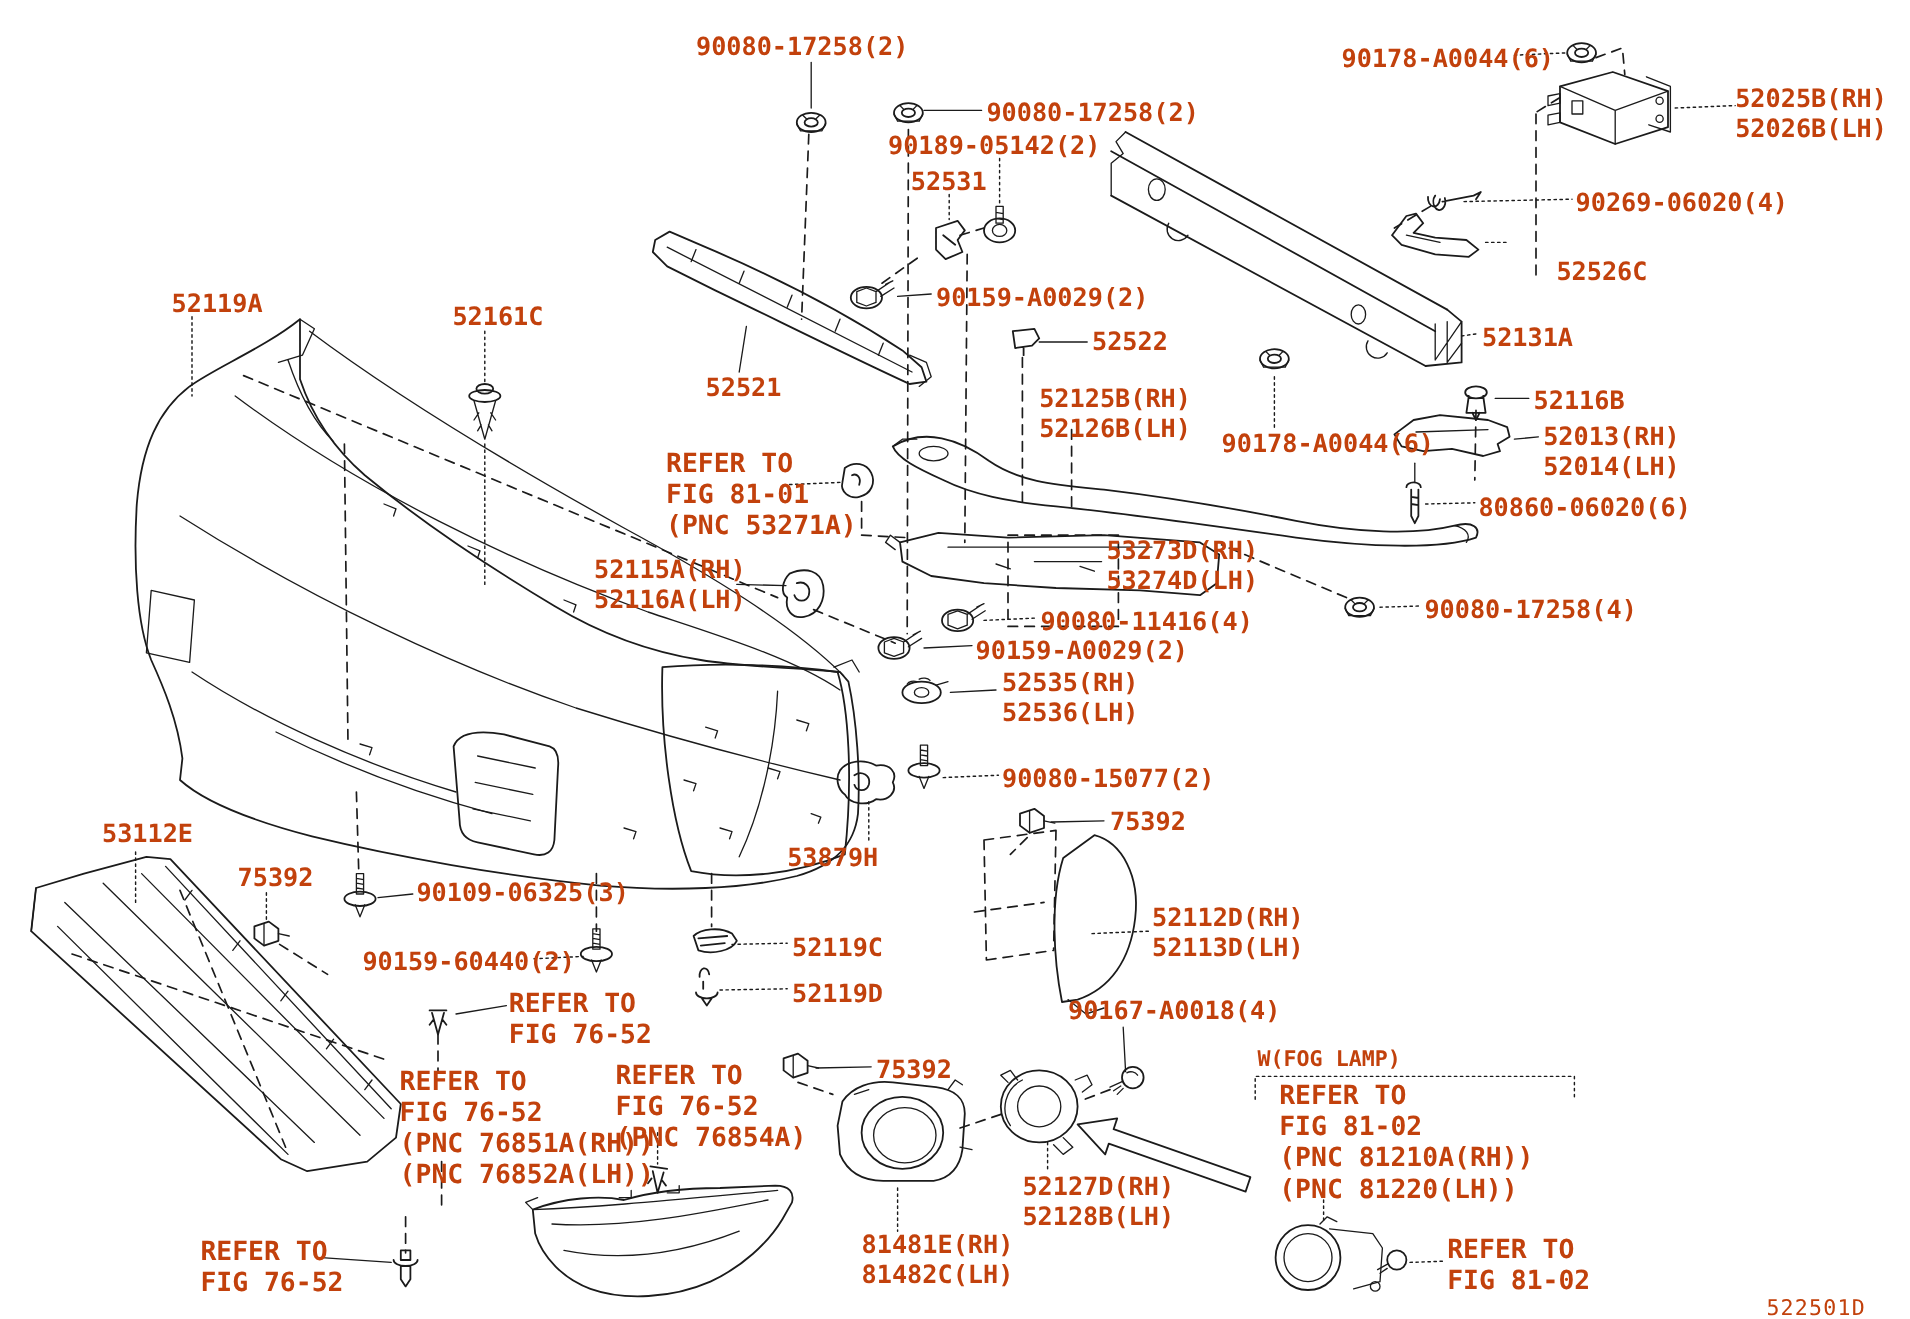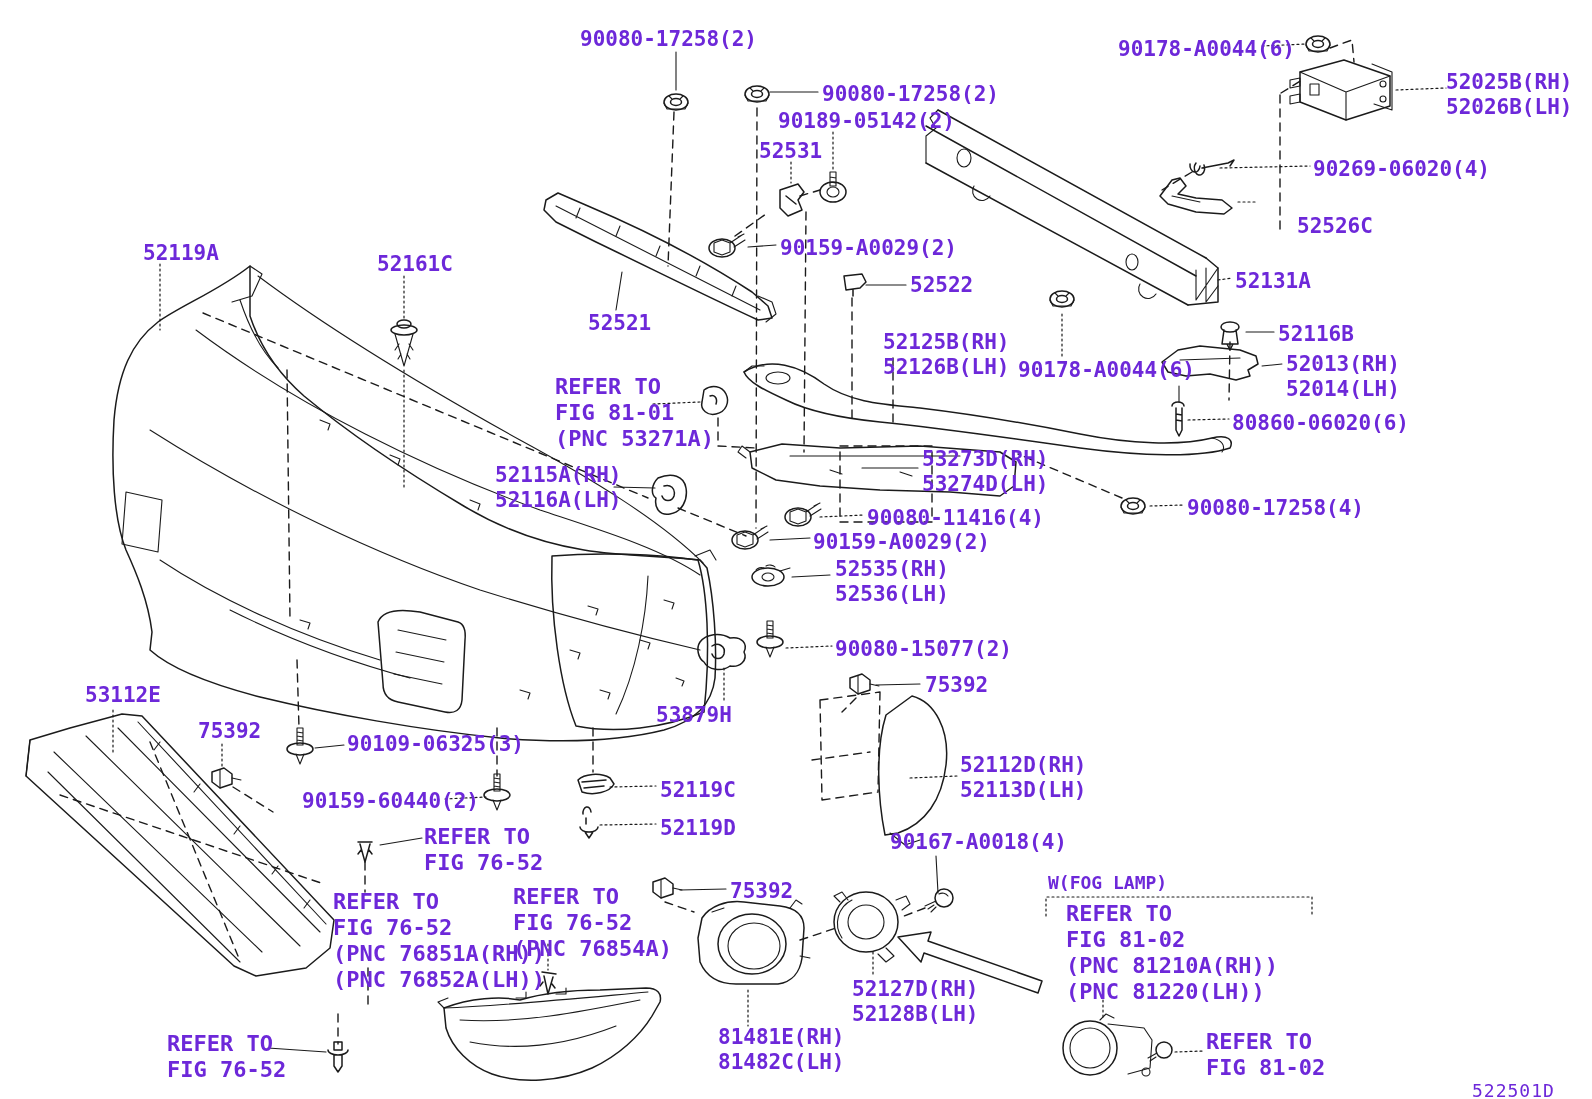--- a/index.html
+++ b/index.html
@@ -5,21 +5,21 @@
   html,body{margin:0;padding:0;background:#fff;}
   .stage{position:relative;width:1592px;height:1099px;background:#fff;overflow:hidden;
          font-family:"DejaVu Sans Mono",monospace;}
   svg.art{position:absolute;left:0;top:0;}
   svg.art path,svg.art line,svg.art ellipse,svg.art circle,svg.art polyline,svg.art polygon,svg.art rect{
     fill:none;stroke:#1b1b1b;stroke-width:1.5;stroke-linecap:round;stroke-linejoin:round;}
   svg.art .thin{stroke-width:1.1;}
   svg.art .dot{stroke-width:1.2;stroke-dasharray:2,3;}
   svg.art .dash{stroke-width:1.4;stroke-dasharray:8,6;}
   svg.art .fill{fill:#fff;}
-  #labels .lbl{position:absolute;color:#6d28d9;font-weight:bold;white-space:pre;line-height:1.18;letter-spacing:0;}
+  #labels .lbl{position:absolute;color:#c2410c;font-weight:bold;white-space:pre;line-height:1.18;letter-spacing:0;}
   #labels .part{font-size:21px;}
   #labels .ref{font-size:22px;}
   #labels .note{font-size:18px;}
   #labels .code{font-size:18px;font-weight:normal;letter-spacing:1px;}
 </style>
 </head>
 <body>
 
 <div class="stage">
 
@@ -303,33 +303,33 @@
 
     <path d="M358,842 L372,842 M360,844 L365,862 L370,844 M361,850 L358,854 M369,850 L372,854"></path>
     <path d="M542,972 L556,974 M544,976 L548,994 L553,977 M543,982 L540,986 M552,984 L555,988"></path>
     <path d="M334,1042 L342,1042 L342,1050 L334,1050 Z M328,1050 a10,5 0 1 0 20,0 M334,1055 L334,1066 L338,1072 L342,1066 L342,1055"></path>
   </g>
 </svg>
 
   <div id="labels">
       <div class="lbl part" style="left: 580px; top: 27px;">90080-17258(2)</div>
       <div class="lbl part" style="left: 822px; top: 82px;">90080-17258(2)</div>
-      <div class="lbl part" style="left: 778px; top: 109px;">90189-05142(2)</div>
+      <div class="lbl part" style="left: 740px; top: 109px;">90189-05142(2)</div>
       <div class="lbl part" style="left: 759px; top: 139px;">52531</div>
       <div class="lbl part" style="left: 780px; top: 236px;">90159-A0029(2)</div>
       <div class="lbl part" style="left: 1118px; top: 37px;">90178-A0044(6)</div>
       <div class="lbl part" style="left: 1446px; top: 70px;">52025B(RH)
 52026B(LH)</div>
       <div class="lbl part" style="left: 1313px; top: 157px;">90269-06020(4)</div>
       <div class="lbl part" style="left: 1297px; top: 191px; margin-top: 23px;">52526C</div>
       <div class="lbl part" style="left: 143px; top: 241px;">52119A</div>
       <div class="lbl part" style="left: 377px; top: 252px;">52161C</div>
       <div class="lbl part" style="left: 588px; top: 311px;">52521</div>
       <div class="lbl part" style="left: 910px; top: 273px;">52522</div>
-      <div class="lbl part" style="left: 866px; top: 330px; margin-left: 17px;">52125B(RH)
+      <div class="lbl part" style="left: 866px; top: 320px;">52125B(RH)
 52126B(LH)</div>
       <div class="lbl part" style="left: 1235px; top: 269px;">52131A</div>
       <div class="lbl part" style="left: 1018px; top: 358px;">90178-A0044(6)</div>
       <div class="lbl part" style="left: 1278px; top: 322px;">52116B</div>
       <div class="lbl part" style="left: 1286px; top: 352px;">52013(RH)
 52014(LH)</div>
       <div class="lbl part" style="left: 1232px; top: 411px;">80860-06020(6)</div>
       <div class="lbl part" style="left: 1187px; top: 496px;">90080-17258(4)</div>
       <div class="lbl ref" style="left: 555px; top: 374px;">REFER TO
 FIG 81-01

